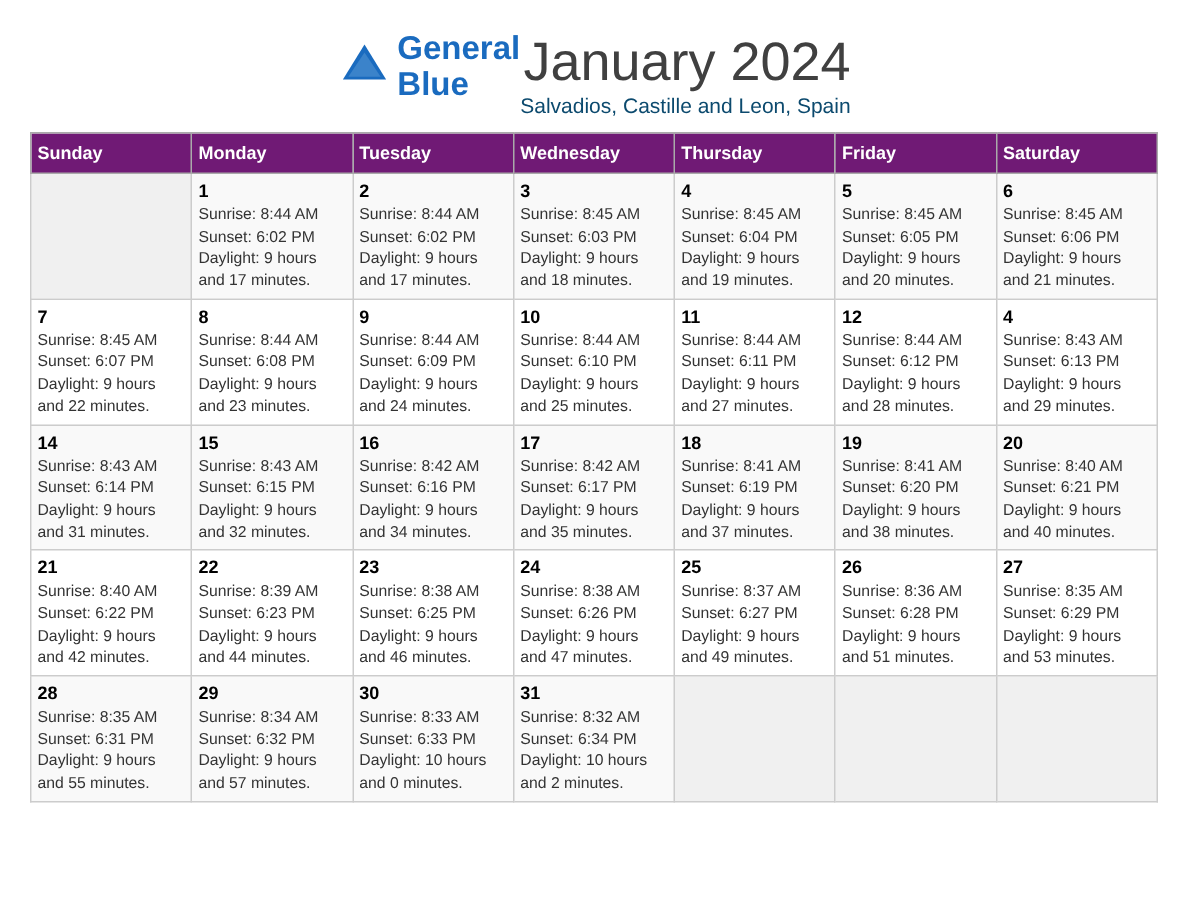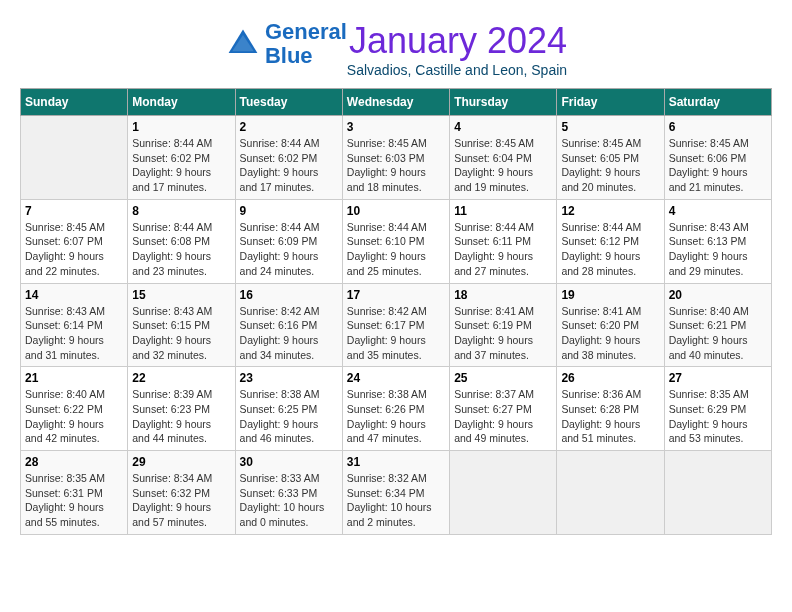--- a/index.html
+++ b/index.html
@@ -32,34 +32,34 @@
     .logo-icon {
       width: 36px;
       height: 36px;
       margin-right: 4px;
     }
     .title-block {
       text-align: right;
     }
     .month-title {
       font-size: 36px;
-      color: #6d28d9;
+      color: #404040;
       font-weight: normal;
     }
     .subtitle {
       font-size: 14px;
       color: #0c4a6e;
     }
     table {
       width: 100%;
       border-collapse: collapse;
       font-size: 11px;
     }
     thead tr th {
-      background-color: #0f766e;
+      background-color: #701a75;
       color: #fff;
       padding: 6px 4px;
       text-align: left;
       font-size: 12px;
       font-weight: bold;
       border: 1px solid #aaa;
     }
     tbody tr td {
       border: 1px solid #ccc;
       vertical-align: top;

